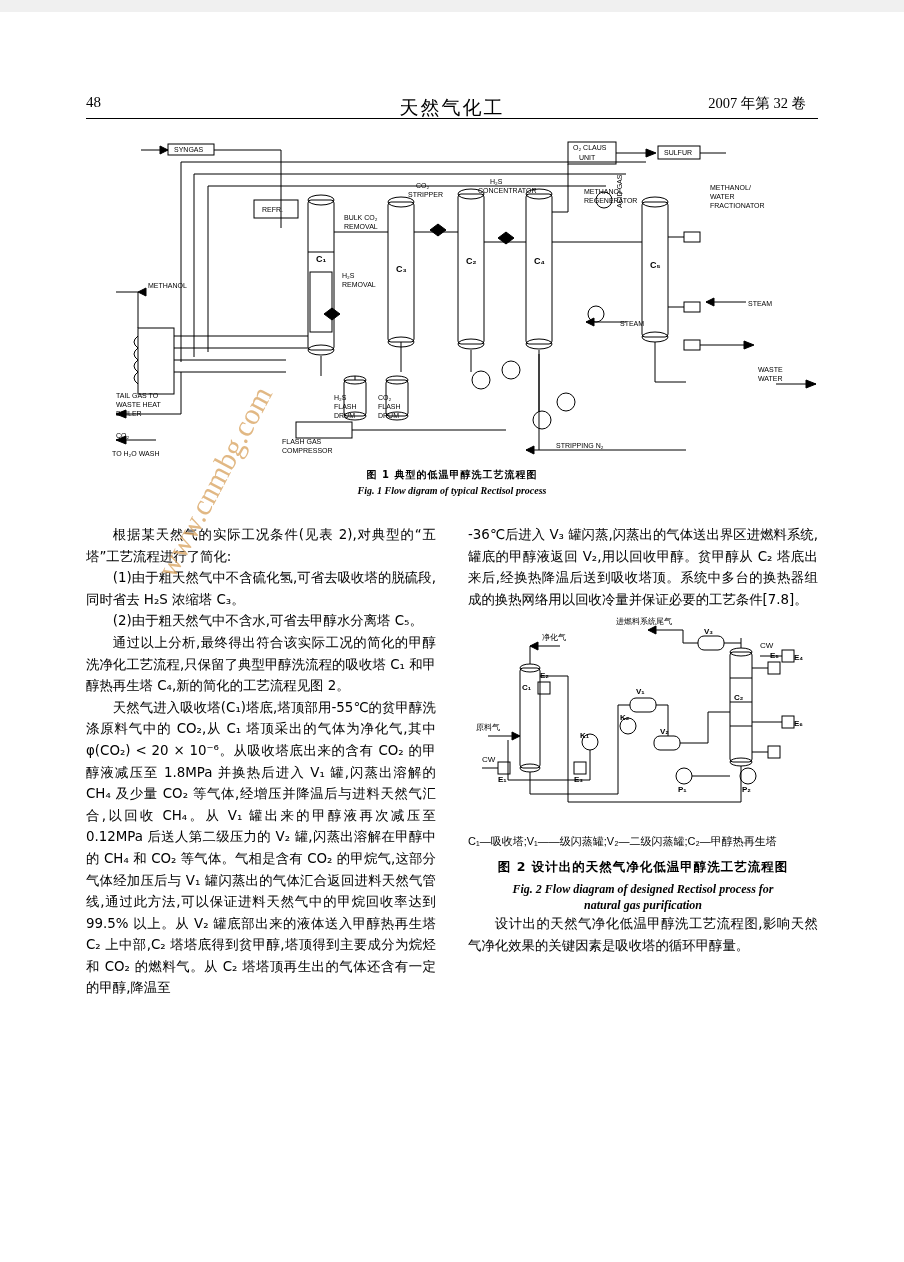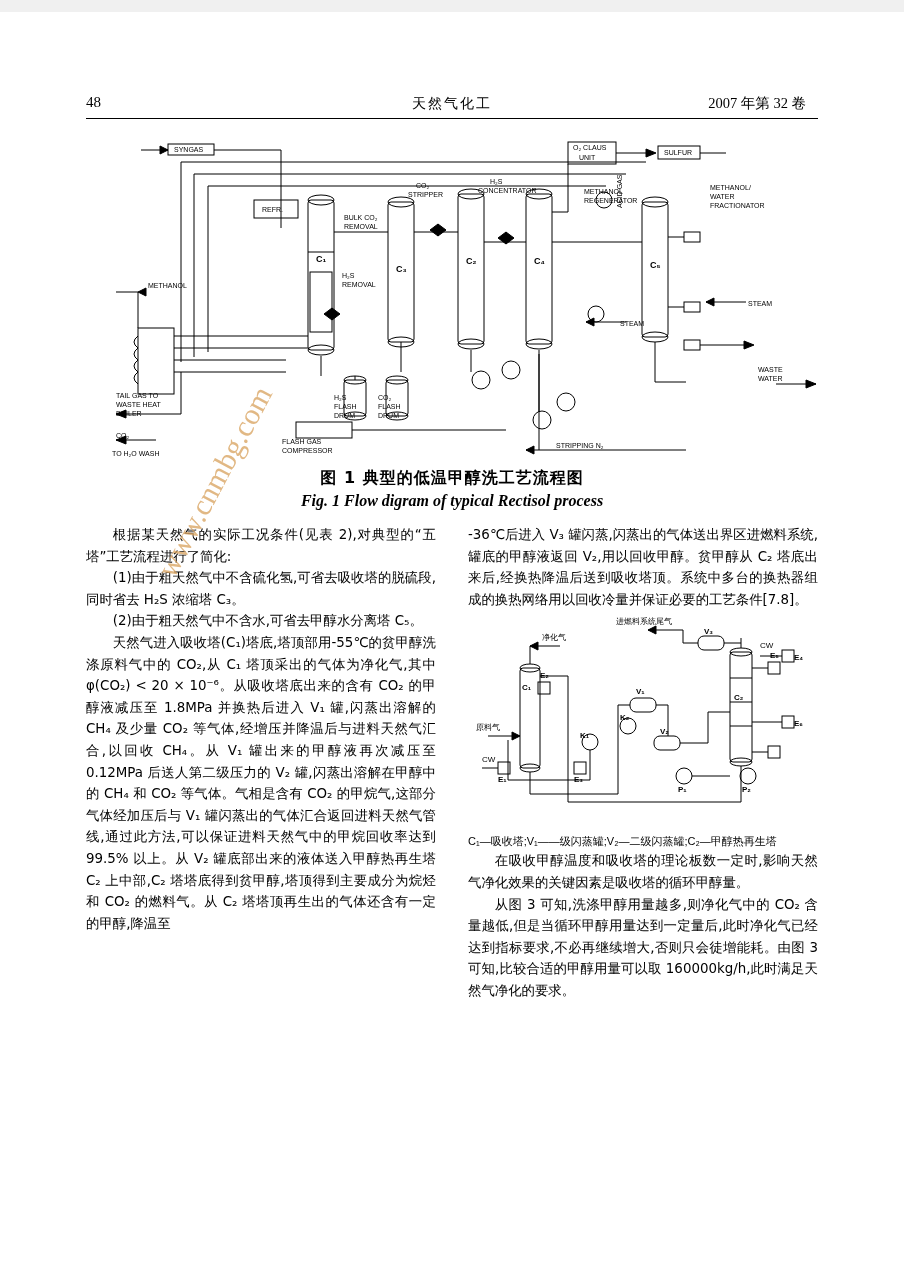--- a/index.html
+++ b/index.html
@@ -33,21 +33,21 @@
     top: 4px;
     font-size: 15px;
     font-family: "Liberation Serif", serif;
   }
   .header .journal {
     position: absolute;
     left: 0;
     right: 0;
     top: 5px;
     text-align: center;
-    font-size: 14px;
+    font-size: 19px;
     letter-spacing: 2px;
     font-family: "DejaVu Sans", sans-serif;
   }
   .header .issue {
     position: absolute;
     right: 12px;
     top: 4px;
     font-size: 14.5px;
   }
   .header .rule {
@@ -67,28 +67,28 @@
     height: 330px;
   }
   .fig1-cap {
     position: absolute;
     left: 86px;
     top: 456px;
     width: 732px;
     text-align: center;
   }
   .cap-cn {
-    font-size: 16px;
+    font-size: 10px;
     font-family: "DejaVu Sans", sans-serif;
     font-weight: bold;
     letter-spacing: 1px;
     margin-bottom: 3px;
   }
   .cap-en {
-    font-size: 16px;
+    font-size: 10px;
     font-family: "Liberation Serif", serif;
     font-weight: bold;
     font-style: italic;
   }
 
   
   .col {
     position: absolute;
     top: 512px;
     width: 350px;
@@ -338,20 +338,21 @@
 
   <div class="fig1-cap">
     <div class="cap-cn">图 1  典型的低温甲醇洗工艺流程图</div>
     <div class="cap-en">Fig. 1   Flow digram of typical Rectisol process</div>
   </div>
 
   <div class="col col-left">
     <p>根据某天然气的实际工况条件(见表 2),对典型的“五塔”工艺流程进行了简化:</p>
     <p>(1)由于粗天然气中不含硫化氢,可省去吸收塔的脱硫段,同时省去 H₂S 浓缩塔 C₃。</p>
     <p>(2)由于粗天然气中不含水,可省去甲醇水分离塔 C₅。</p>
+    <p>通过以上分析,最终得出符合该实际工况的简化的甲醇洗净化工艺流程,只保留了典型甲醇洗流程的吸收塔 C₁ 和甲醇热再生塔 C₄,新的简化的工艺流程见图 2。</p>
     <p>天然气进入吸收塔(C₁)塔底,塔顶部用-55℃的贫甲醇洗涤原料气中的 CO₂,从 C₁ 塔顶采出的气体为净化气,其中 φ(CO₂) &lt; 20 × 10⁻⁶。从吸收塔底出来的含有 CO₂ 的甲醇液减压至 1.8MPa 并换热后进入 V₁ 罐,闪蒸出溶解的 CH₄ 及少量 CO₂ 等气体,经增压并降温后与进料天然气汇合,以回收 CH₄。从 V₁ 罐出来的甲醇液再次减压至 0.12MPa 后送人第二级压力的 V₂ 罐,闪蒸出溶解在甲醇中的 CH₄ 和 CO₂ 等气体。气相是含有 CO₂ 的甲烷气,这部分气体经加压后与 V₁ 罐闪蒸出的气体汇合返回进料天然气管线,通过此方法,可以保证进料天然气中的甲烷回收率达到 99.5% 以上。从 V₂ 罐底部出来的液体送入甲醇热再生塔 C₂ 上中部,C₂ 塔塔底得到贫甲醇,塔顶得到主要成分为烷烃和 CO₂ 的燃料气。从 C₂ 塔塔顶再生出的气体还含有一定的甲醇,降温至</p>
   </div>
 
   <div class="col col-right">
     <p class="noindent">-36℃后进入 V₃ 罐闪蒸,闪蒸出的气体送出界区进燃料系统,罐底的甲醇液返回 V₂,用以回收甲醇。贫甲醇从 C₂ 塔底出来后,经换热降温后送到吸收塔顶。系统中多台的换热器组成的换热网络用以回收冷量并保证必要的工艺条件[7.8]。</p>
 
     <div class="fig2-wrap">
       <svg width="350" height="215" viewBox="0 0 350 215">
         <g stroke="#000" fill="none" stroke-width="1">
 
@@ -449,21 +450,25 @@
           <text x="112" y="122">K₁</text>
           <text x="152" y="104">K₂</text>
           <text x="210" y="176">P₁</text>
           <text x="274" y="176">P₂</text>
         </g>
       </svg>
     </div>
 
     <div class="fig2-legend">C₁—吸收塔;V₁——级闪蒸罐;V₂—二级闪蒸罐;C₂—甲醇热再生塔</div>
 
-
-
-    <p>在吸收甲醇温度和吸收塔的理论板数一定时,影响天然气净化效果的关键因素是吸收塔的循环甲醇量。</p>
-    <p>从图 3 可知,洗涤甲醇用量越多,则净化气中的 CO₂ 含量越低,但是当循环甲醇用量达到一定量后,此时净化气已经达到指标要求,不必再继续增大,否则只会徒增能耗。由图 3 可知,比较合适的甲醇用量可以取 160000kg/h,此时满足天然气净化的要求。</p>
+    <div class="fig2-cap">
+      <div class="cap-cn">图 2  设计出的天然气净化低温甲醇洗工艺流程图</div>
+      <div class="cap-en">Fig. 2    Flow diagram of designed Rectisol process for</div>
+      <div class="cap-en">natural gas purification</div>
+    </div>
+
+
+    <p>设计出的天然气净化低温甲醇洗工艺流程图,影响天然气净化效果的关键因素是吸收塔的循环甲醇量。</p>
   </div>
 
   <div class="watermark">www.cnmbg.com</div>
 
 </div>
 
 </body></html>

